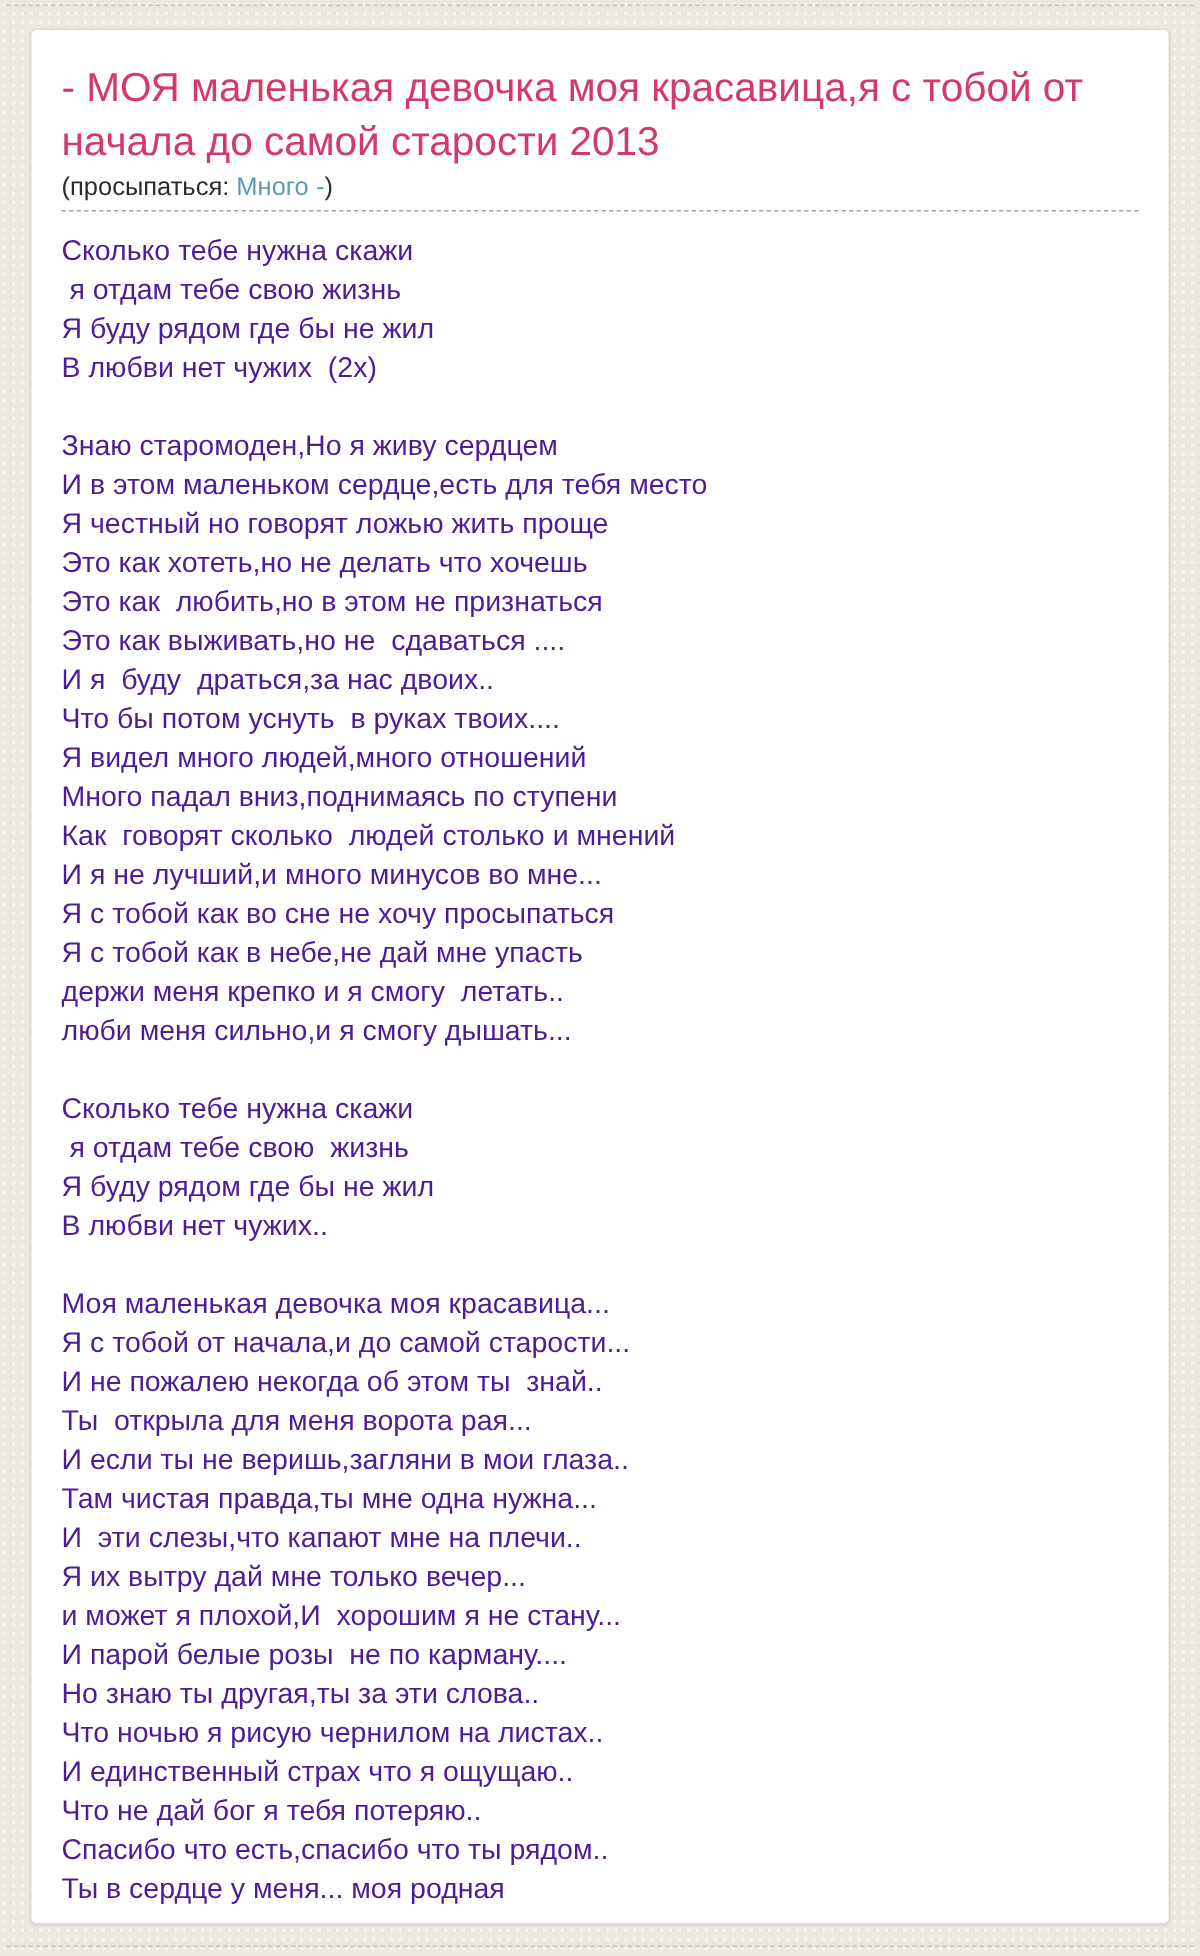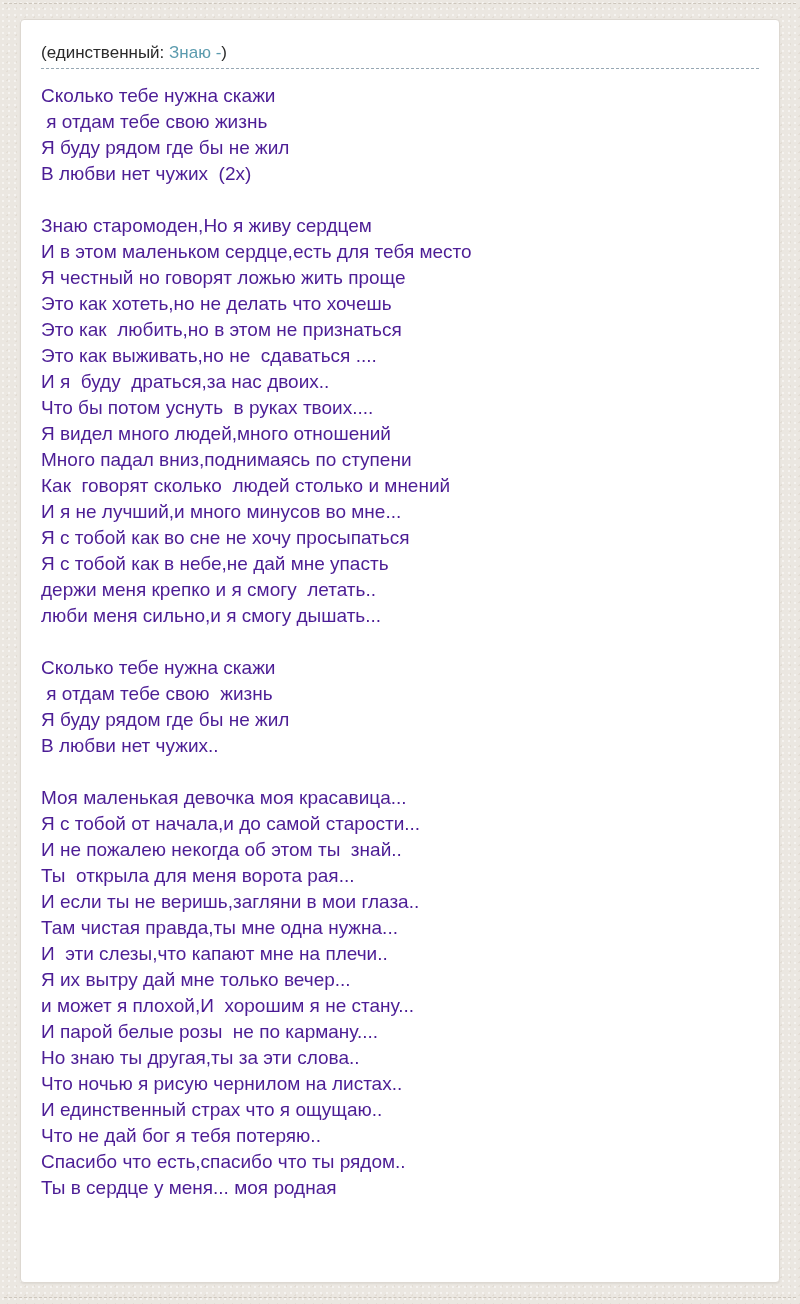--- a/index.html
+++ b/index.html
@@ -64,22 +64,23 @@
     color: #4c1d95;
     white-space: pre-wrap;
   }
 </style>
 </head>
 <body>
 
 <div class="edge-line top"></div>
 
 <div class="card">
+  <h1 class="song-title">- МОЯ маленькая девочка моя красавица,я с тобой от начала до самой старости 2013</h1>
 
-  <p class="artist-line"><span>(единственный: </span><a class="artist-link" href="#">Знаю -</a><span>)</span></p>
+  <p class="artist-line"><span>(просыпаться: </span><a class="artist-link" href="#">Много -</a><span>)</span></p>
 
   <div class="separator"></div>
 
   <div class="lyrics">Сколько тебе нужна скажи
  я отдам тебе свою жизнь
 Я буду рядом где бы не жил
 В любви нет чужих  (2х)
 
 Знаю старомоден,Но я живу сердцем
 И в этом маленьком сердце,есть для тебя место

